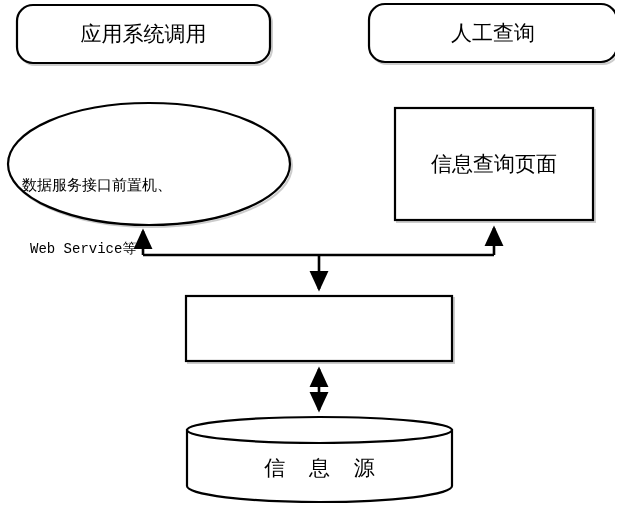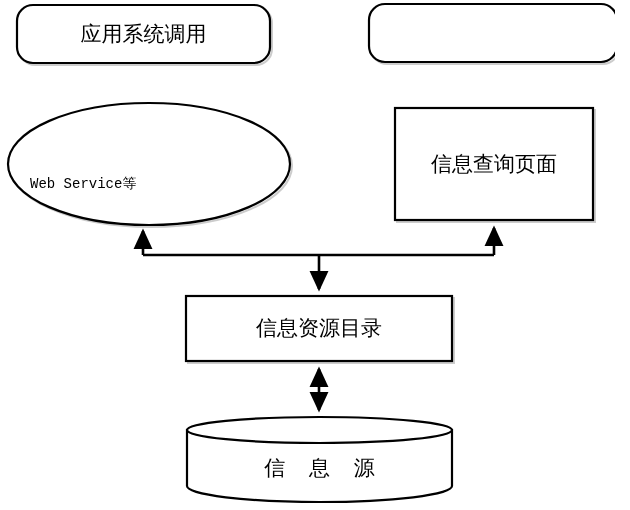--- a/index.html
+++ b/index.html
@@ -135,24 +135,25 @@
       <path d="M 319 255 L 494 255"></path>
 
       <path d="M 319 255 L 319 289" marker-end="url(#arrow-end)"></path>
 
       <path d="M 319 369 L 319 410" marker-start="url(#arrow-start)" marker-end="url(#arrow-end)"></path>
     </g>
   </svg>
 
   <div class="node-label" id="label-app-call">应用系统调用</div>
 
+  <div class="node-label" id="label-manual-query">人工查询</div>
 
   <div class="node-label" id="label-data-service">
+    <span class="line-cjk">数据服务接口前置机、</span>
     <span class="line-mono">Web Service等</span>
   </div>
 
   <div class="node-label" id="label-query-page">信息查询页面</div>
 
-  <div class="node-label" id="label-resource-catalog">信息资源目录</div>
 
   <div class="node-label" id="label-info-source">信 息 源</div>
 
 </div>
 
 </body></html>

